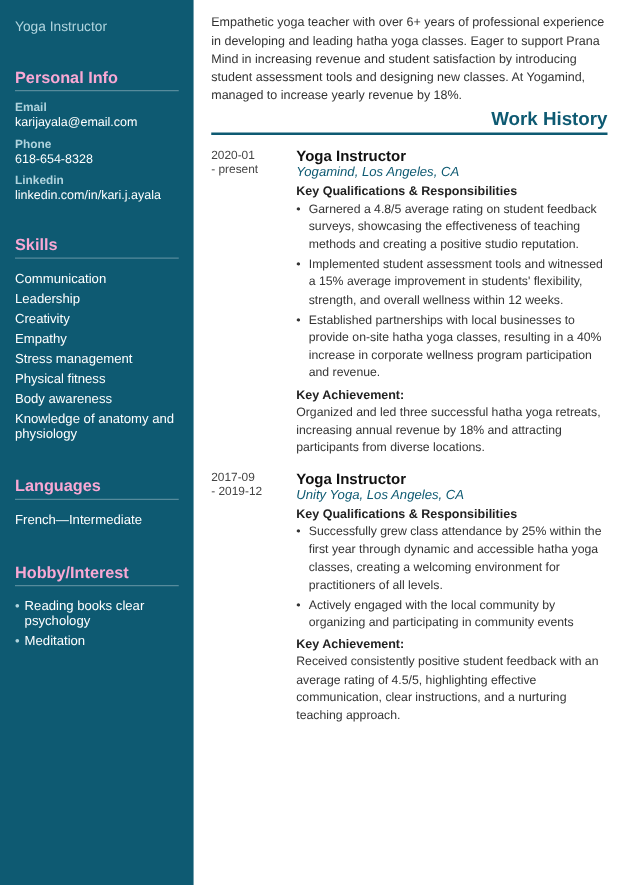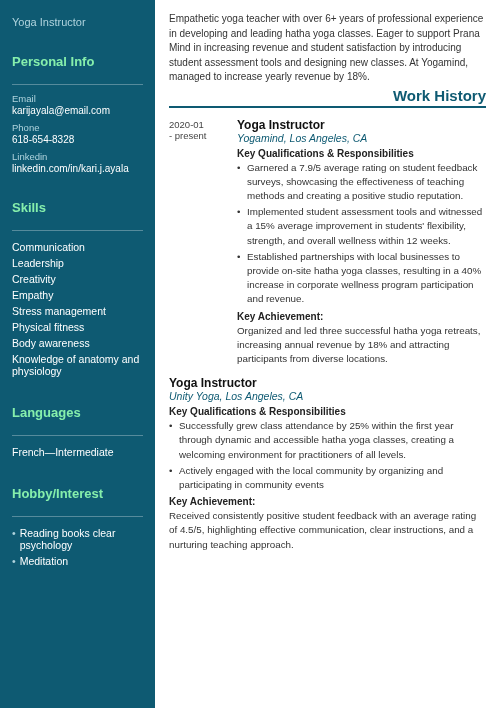--- a/index.html
+++ b/index.html
@@ -29,30 +29,30 @@
       color: #fff;
     }
     .sidebar-title {
       font-size: 11px;
       color: #b0d4de;
       margin-bottom: 14px;
     }
     .sidebar-section-title {
       font-size: 13px;
       font-weight: bold;
-      color: #86efac;
+      color: #f9a8d4;
       border-bottom: 1px solid rgba(255,255,255,0.3);
-      padding-bottom: 15px;
+      padding-bottom: 3px;
       margin-bottom: 8px;
       margin-top: 26px;
     }
     .sidebar-label {
       font-size: 9.5px;
       color: #b0d4de;
-      font-weight: normal;
+      font-weight: bold;
       margin-bottom: 1px;
       margin-top: 6px;
     }
     .sidebar-value {
       font-size: 10px;
       color: #fff;
       margin-bottom: 2px;
       word-break: break-all;
     }
     .skill-item {
@@ -201,30 +201,31 @@
 
   <div class="section-heading">Work History</div>
 
   <div class="job-block">
     <div class="job-dates">2020-01<br>- present</div>
     <div class="job-content">
       <div class="job-title">Yoga Instructor</div>
       <div class="job-company">Yogamind, Los Angeles, CA</div>
       <div class="job-subheading">Key Qualifications &amp; Responsibilities</div>
       <ul class="job-bullets">
-        <li>Garnered a 7.9/5 average rating on student feedback surveys, showcasing the effectiveness of teaching methods and creating a positive studio reputation.</li>
+        <li>Garnered a 4.8/5 average rating on student feedback surveys, showcasing the effectiveness of teaching methods and creating a positive studio reputation.</li>
         <li>Implemented student assessment tools and witnessed a 15% average improvement in students' flexibility, strength, and overall wellness within 12 weeks.</li>
         <li>Established partnerships with local businesses to provide on-site hatha yoga classes, resulting in a 40% increase in corporate wellness program participation and revenue.</li>
       </ul>
       <div class="job-subheading">Key Achievement:</div>
       <div style="font-size:9.8px;color:#333;line-height:1.45;">Organized and led three successful hatha yoga retreats, increasing annual revenue by 18% and attracting participants from diverse locations.</div>
     </div>
   </div>
 
   <div class="job-block">
+    <div class="job-dates">2017-09<br>- 2019-12</div>
     <div class="job-content">
       <div class="job-title">Yoga Instructor</div>
       <div class="job-company">Unity Yoga, Los Angeles, CA</div>
       <div class="job-subheading">Key Qualifications &amp; Responsibilities</div>
       <ul class="job-bullets">
         <li>Successfully grew class attendance by 25% within the first year through dynamic and accessible hatha yoga classes, creating a welcoming environment for practitioners of all levels.</li>
         <li>Actively engaged with the local community by organizing and participating in community events</li>
       </ul>
       <div class="job-subheading">Key Achievement:</div>
       <div style="font-size:9.8px;color:#333;line-height:1.45;">Received consistently positive student feedback with an average rating of 4.5/5, highlighting effective communication, clear instructions, and a nurturing teaching approach.</div>

